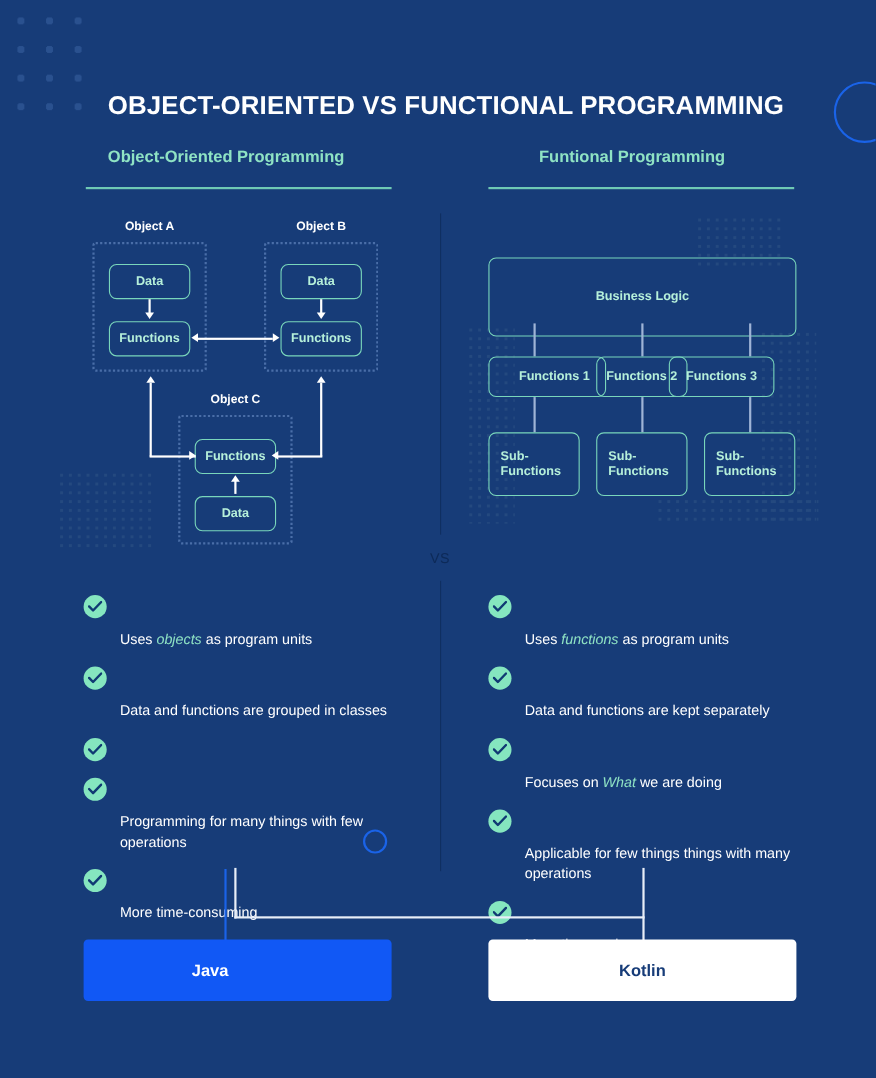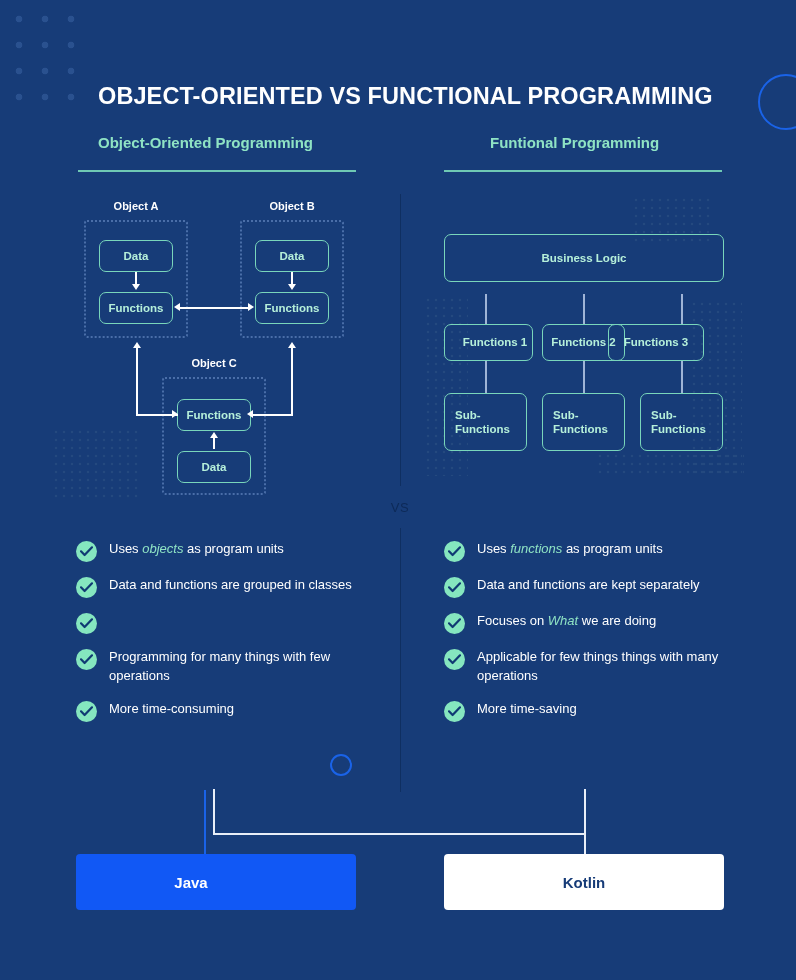--- a/index.html
+++ b/index.html
@@ -94,21 +94,21 @@
   .bullets { position:absolute; }
   .bullets.left  { left:76px;  top:540px; width:300px; }
   .bullets.right { left:444px; top:540px; width:290px; }
   .bullet { display:flex; align-items:flex-start; margin-bottom:14px; }
   .bullet:last-child { margin-bottom:0; }
   .chk {
     flex:0 0 auto; width:21px; height:21px; border-radius:50%;
     background:#85e6bf; margin-right:12px; position:relative; margin-top:1px;
   }
   .chk svg { position:absolute; left:4px; top:5px; }
-  .btxt { font-size:13px; line-height:1.45; color:#ffffff; }
+  .btxt { font-size:13px; line-height:1.45; color:#ffffff;margin-top:32px; }
   .btxt em { font-style:italic; color:#8fe3c4; font-weight:normal; }
 
   
   .lang-line { position:absolute; }
   .lang-line.blue { left:204px; top:790px; width:2.4px; height:70px; background:#1a63e8; }
   .brk { position:absolute; background:#e8eef8; }
   .brk.v1 { left:213px; top:789px; width:2.4px; height:46px; }
   .brk.h  { left:213px; top:833px; width:373px; height:2.4px; }
   .brk.v2 { left:584px; top:789px; width:2.4px; height:70px; }
 
@@ -178,27 +178,27 @@
     <div class="ahead up" style="left:133px; top:342px;"></div>
     <div class="ahead right" style="left:172px; top:410px;"></div>
 
     <div class="arrow v" style="left:291px; top:348px; height:67px;"></div>
     <div class="arrow h" style="left:252px; top:414px; width:41px;"></div>
     <div class="ahead up" style="left:288px; top:342px;"></div>
     <div class="ahead left" style="left:247px; top:410px;"></div>
   </div>
 
   <div>
-    <div class="node fp" style="left:444px; top:234px; width:280px; height:48px;">Business Logic</div>
+    <div class="node fp" style="left:444px; top:234px; width:280px; height:72px;">Business Logic</div>
 
     <div class="connector v" style="left:485px; top:294px; height:30px;"></div>
     <div class="connector v" style="left:583px; top:294px; height:30px;"></div>
     <div class="connector v" style="left:681px; top:294px; height:30px;"></div>
 
-    <div class="node fp" style="left:444px; top:324px; width:89px; height:37px;padding-left:13px;">Functions 1</div>
+    <div class="node fp" style="left:444px; top:324px; width:107px; height:37px;padding-left:13px;">Functions 1</div>
     <div class="node fp" style="left:542px; top:324px; width:83px; height:37px;">Functions 2</div>
     <div class="node fp" style="left:608px; top:324px; width:96px; height:37px;">Functions 3</div>
 
     <div class="connector v" style="left:485px; top:361px; height:32px;"></div>
     <div class="connector v" style="left:583px; top:361px; height:32px;"></div>
     <div class="connector v" style="left:681px; top:361px; height:32px;"></div>
 
     <div class="node fp" style="left:444px; top:393px; width:83px; height:58px; flex-direction:column; justify-content:center; align-items:flex-start; padding-left:10px; text-align:left;">
       <span>Sub-</span>
       <span>Functions</span>

